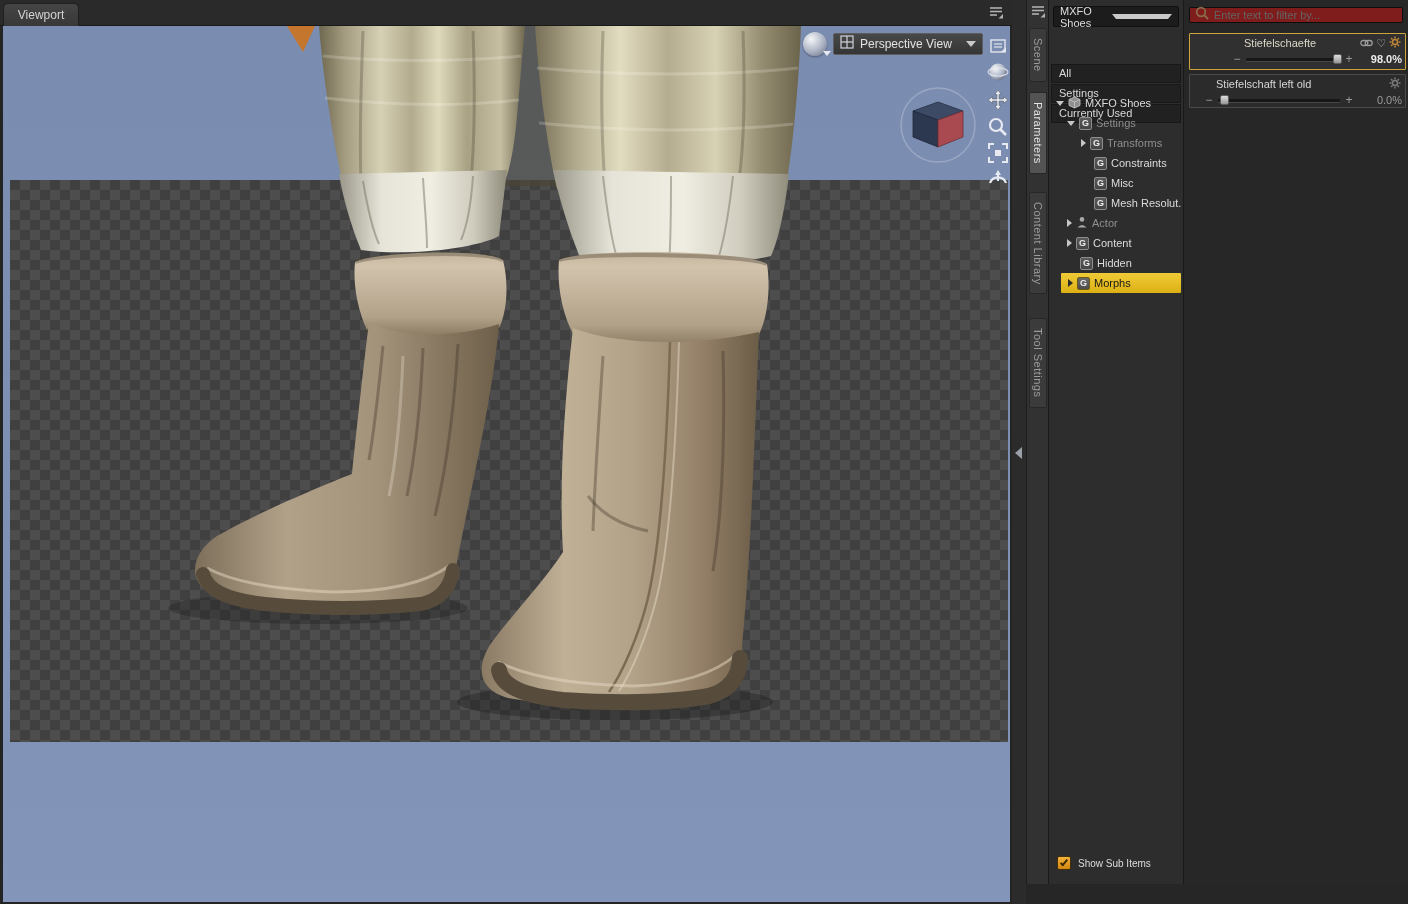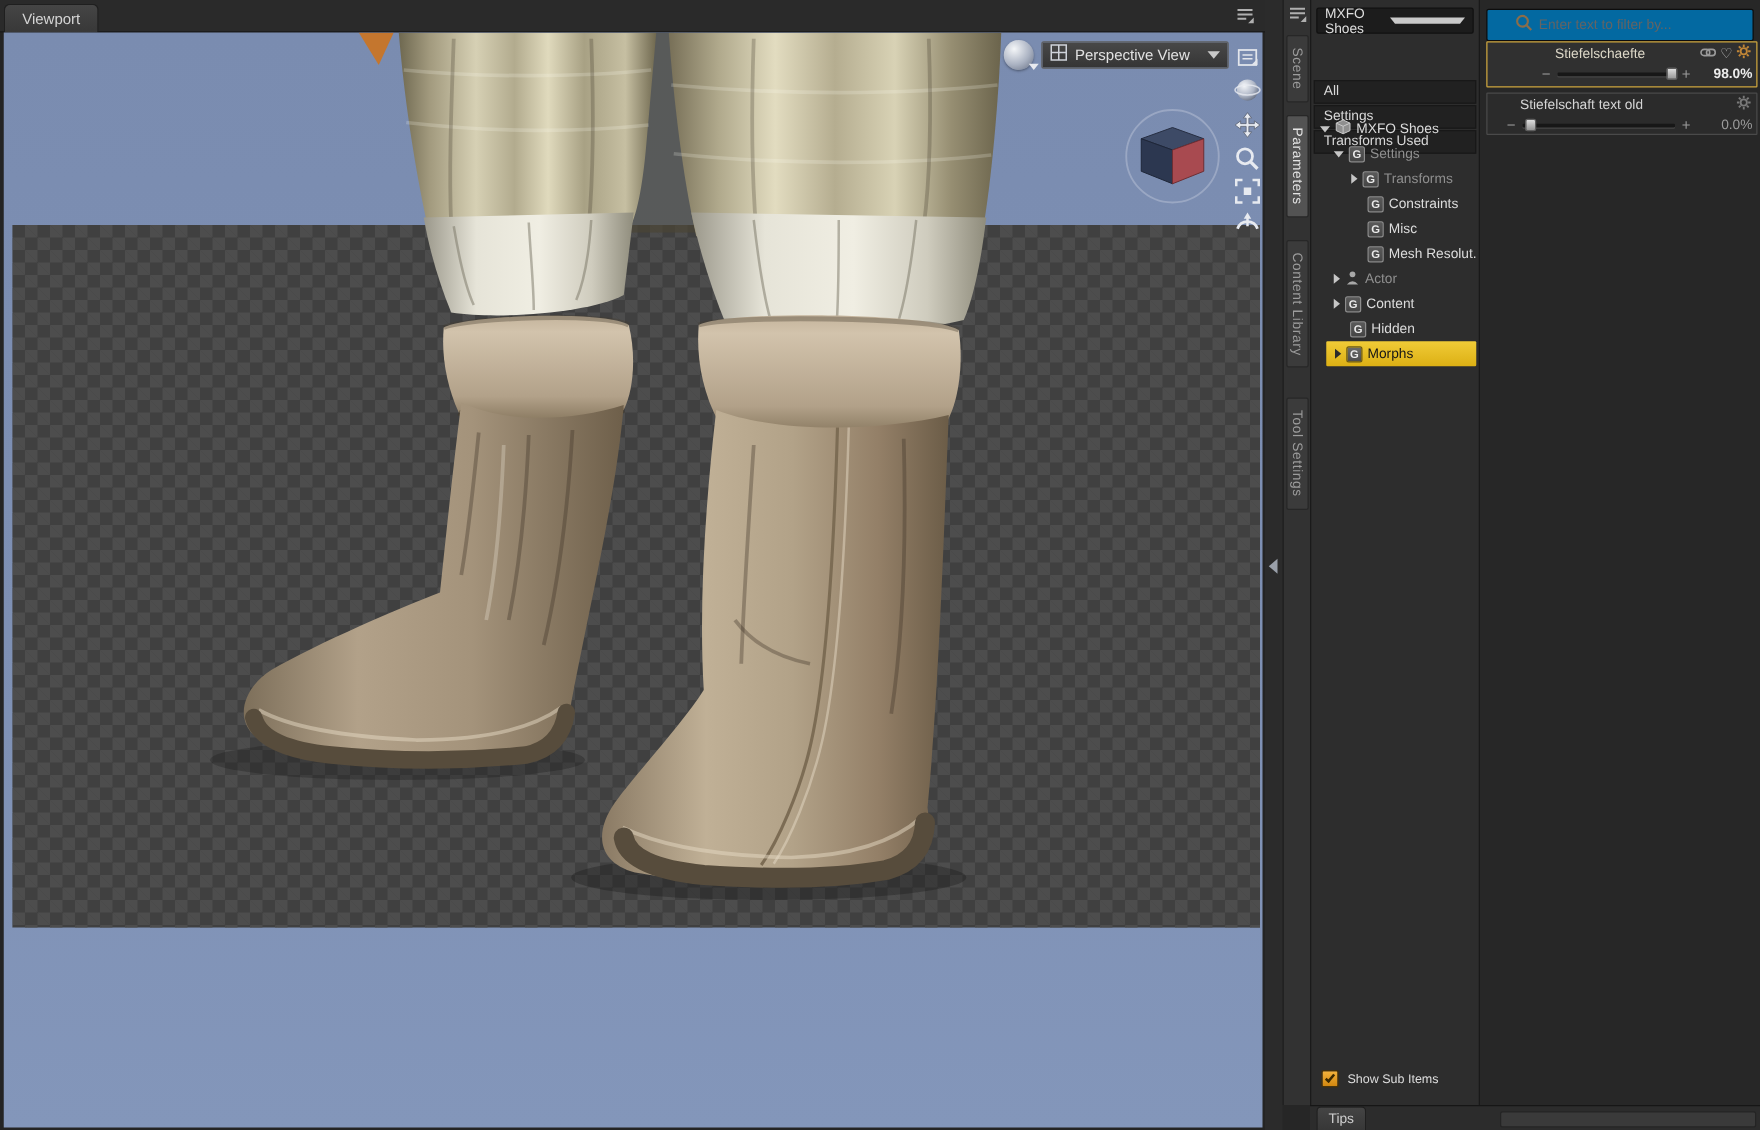--- a/index.html
+++ b/index.html
@@ -77,22 +77,22 @@
   .nodeicon, .personicon { flex:none; margin-right:4px; }
   .tree-row.selected { background:linear-gradient(#f0cb37,#dcb014); margin-left:10px; padding-left:7px; color:#161616; border-radius:1px; }
   .tree-row.selected .tw.right { border-left-color:#2b2b2b; }
   .tree-row.selected .gicon { border-color:#6b5a14; background:linear-gradient(#6a6a6a,#4d4d4d); }
   .show-sub { position:absolute; left:8px; bottom:14px; display:flex; align-items:center; gap:7px; font-size:10px; color:#dddddd; cursor:pointer; }
   .cb { width:14px; height:14px; border-radius:2px; background:linear-gradient(#f3b33c,#d2870f); border:1px solid #43300a; display:flex; justify-content:center; }
   .chk { display:block; width:4px; height:8px; border-right:2px solid #3c2a00; border-bottom:2px solid #3c2a00; transform:rotate(40deg); margin-top:1px; }
 
   
   .right-panel { position:absolute; left:1184px; top:0; width:224px; height:884px; background:#272727; }
-  .search { position:absolute; left:5px; right:5px; top:7px; height:26px; background:#0369a1; border:1px solid #0d0d0d;
-    border-radius:2px; display:flex; align-items:center; padding:0 22px; gap:5px; }
+  .search { position:absolute; left:5px; right:5px; top:7px; height:16px; background:#7f1d1d; border:1px solid #0d0d0d;
+    border-radius:2px; display:flex; align-items:center; padding:0 5px; gap:5px; }
   .search input { flex:1; background:transparent; border:none; outline:none; color:#bbbbbb; font-size:11px; font-family:"Liberation Sans",sans-serif; }
   .search input::placeholder { color:#646464; }
   .pcard { position:absolute; left:5px; right:2px; background:#2b2b2b; border:1px solid #4a4a4a; border-radius:1px; }
   .pcard.selected { border-color:#cda53e; background:#303030;padding-left:28px; }
   .pcard.c1 { top:33px; height:37px; } .pcard.c2 { top:74px; height:34px; }
   .pc-head { height:16px; display:flex; align-items:center; padding:1px 4px 0 26px; }
   .pc-name { font-size:11px; color:#ddd8c8; white-space:nowrap; overflow:hidden; }
   .pcard.c2 .pc-name { color:#d6d6d6; }
   .pc-icons { margin-left:auto; display:flex; align-items:center; gap:3px; }
   .heart { font-size:11px; color:#b8b8b8; line-height:10px; cursor:pointer; }
@@ -351,21 +351,21 @@
 
   <div class="params-panel">
     <div class="scope-dd">
       <span>MXFO Shoes</span>
       <span class="caret"></span>
     </div>
 
     <div class="filters">
       <div class="filter-row"><span>All</span></div>
       <div class="filter-row"><span>Settings</span></div>
-      <div class="filter-row"><span>Transforms Used</span></div>
+      <div class="filter-row"><span>Currently Used</span></div>
     </div>
 
     <div class="tree">
       <div class="tree-row lvl0">
         <span class="tw down"></span>
         <span class="nodeicon"><svg width="13" height="13">
               <polygon points="6.5,1 12,3.5 12,9.5 6.5,12 1,9.5 1,3.5" fill="#8f8f8f" stroke="#c9c9c9" stroke-width="0.8"></polygon>
               <polyline points="1,3.5 6.5,6 12,3.5" fill="none" stroke="#c9c9c9" stroke-width="0.8"></polyline>
               <line x1="6.5" y1="6" x2="6.5" y2="12" stroke="#c9c9c9" stroke-width="0.8"></line>
             </svg></span>
@@ -469,21 +469,21 @@
         <span class="track">
           <span class="handle" style="left: calc(97% - 4px);"></span>
         </span>
         <span class="sbtn">+</span>
         <span class="pc-val">98.0%</span>
       </div>
     </div>
 
     <div class="pcard c2">
       <div class="pc-head">
-        <span class="pc-name">Stiefelschaft text old</span>
+        <span class="pc-name">Stiefelschaft left old</span>
         <span class="pc-icons">
           <span><svg width="12" height="12" viewBox="0 0 12 12">
                 <g stroke="#7a7a7a" stroke-width="1.5">
                   <line x1="6" y1="0.5" x2="6" y2="2.5"></line>
                   <line x1="6" y1="9.5" x2="6" y2="11.5"></line>
                   <line x1="0.5" y1="6" x2="2.5" y2="6"></line>
                   <line x1="9.5" y1="6" x2="11.5" y2="6"></line>
                   <line x1="2.1" y1="2.1" x2="3.5" y2="3.5"></line>
                   <line x1="8.5" y1="8.5" x2="9.9" y2="9.9"></line>
                   <line x1="9.9" y1="2.1" x2="8.5" y2="3.5"></line>
@@ -497,20 +497,14 @@
         <span class="sbtn">−</span>
         <span class="track">
           <span class="handle" style="left: calc(5% - 4px);"></span>
         </span>
         <span class="sbtn">+</span>
         <span class="pc-val dim-val">0.0%</span>
       </div>
     </div>
   </div>
 
-  <div class="footer">
-    <div class="tips-tab">
-      <span>Tips</span>
-    </div>
-    <div class="hscroll"></div>
-  </div>
 
 </div>
 
 </body></html>

